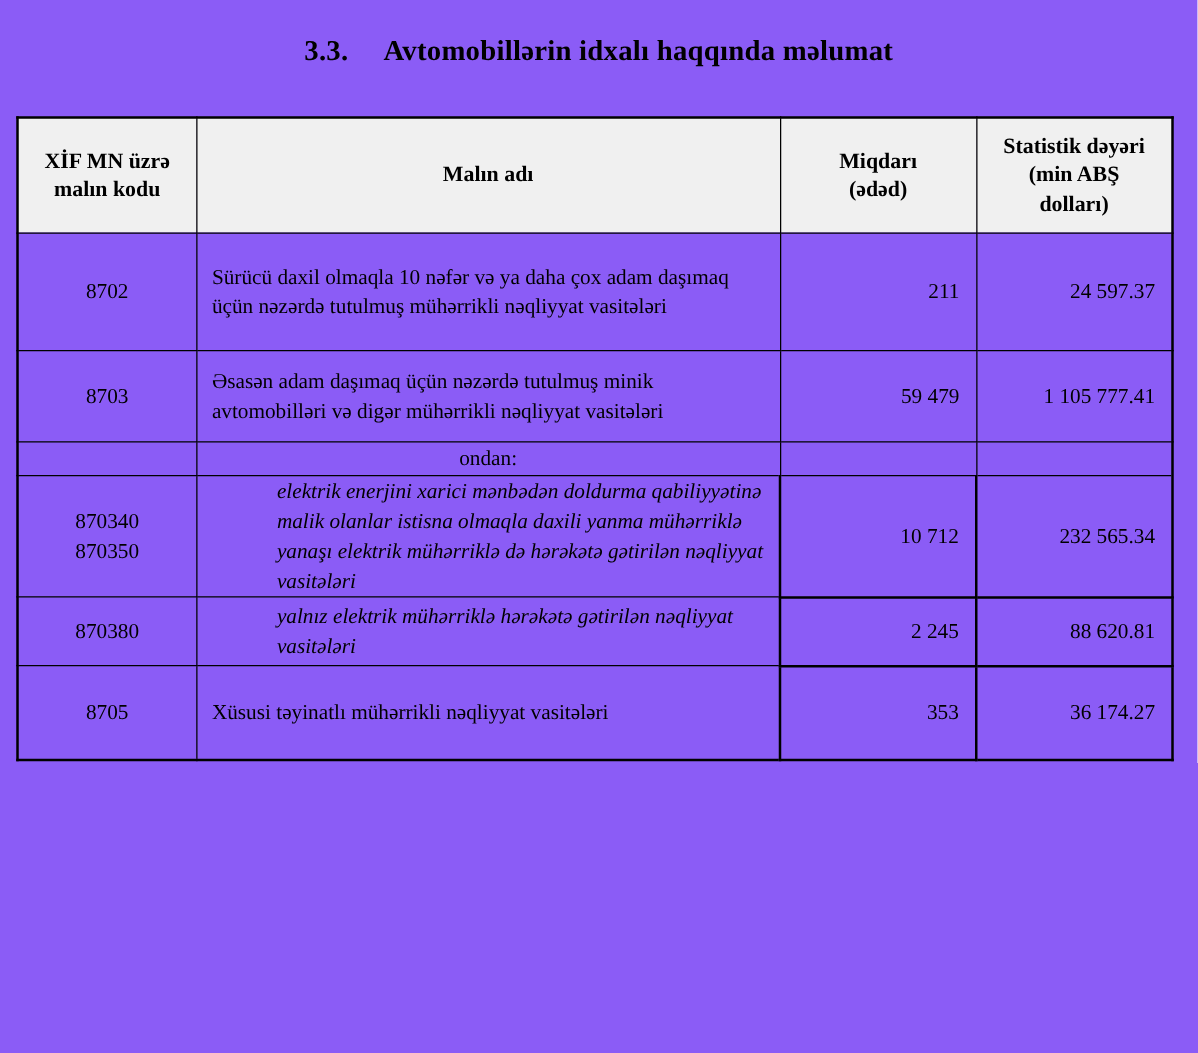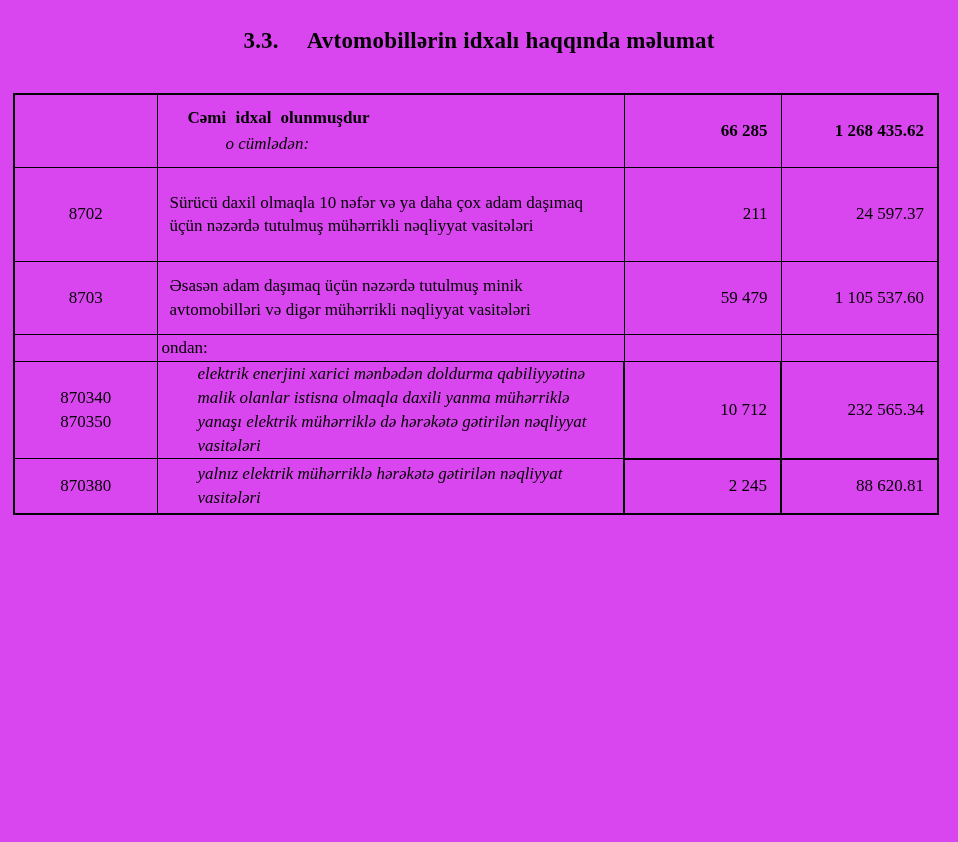--- a/index.html
+++ b/index.html
@@ -3,21 +3,21 @@
 <meta charset="utf-8">
 <style>
   * { margin:0; padding:0; box-sizing:border-box; }
   html,body { background:#ffffff; }
   body {
     width:958px; height:842px;
     font-family:"Liberation Serif", "DejaVu Serif", serif;
     color:#000;
     position:relative;
   }
-  .page { position:relative; width:958px; height:842px; background:#d946ef; }
+  .page { position:relative; width:958px; height:842px; background:#8b5cf6; }
 
   .doc-title {
     position:absolute; top:28px; left:0; width:958px;
     text-align:center; font-weight:bold; font-size:23px;
     letter-spacing:0.2px;
   }
   .doc-title .num { margin-right:28px; }
 
   table.data {
     position:absolute; left:13px; top:93px;
@@ -42,24 +42,24 @@
   td.num  { text-align:right; padding-right:13px; }
 
   tr.total td { font-weight:bold; }
   tr.total td.name { padding-left:30px; }
   tr.total .tline { font-weight:bold; word-spacing:5px; }
   tr.total .sub {
     display:block; font-weight:normal; font-style:italic;
     padding-left:38px; margin-top:2px;
   }
 
-  td.center-name { padding:2px 4px; }
+  td.center-name { text-align:center; padding:2px 4px; }
 
   td.italic-name {
-    font-style:italic; padding-left:40px; padding-right:10px;
+    font-style:italic; padding-left:64px; padding-right:10px;
     text-align:left; line-height:1.42; font-size:17px;
   }
 
   
   td.thick { border-width:2.5px; }
   td.thick-top-thin { border-top-width:1px; }
 
   
   tr.r-total  { height:73px; }
   tr.r-8702   { height:94px;margin-top:12px; }
@@ -82,43 +82,44 @@
 
   <table class="data">
     <colgroup>
         <col class="c1">
         <col class="c2">
         <col class="c3">
         <col class="c4">
       </colgroup>
 
     <tbody>
+        <tr class="hdr">
+      <th>XİF MN üzrə
+malın kodu</th>
+      <th>Malın adı</th>
+      <th>Miqdarı
+(ədəd)</th>
+      <th>Statistik dəyəri
+(min ABŞ
+dolları)</th>
+    </tr>
 
-    <tr class="r-total total">
-      <td class="code"></td>
-      <td class="name">
-        <span class="tline">Cəmi  idxal  olunmuşdur</span>
-        <span class="sub">o cümlədən:</span>
-      </td>
-      <td class="num">66 285</td>
-      <td class="num">1 268 435.62</td>
-    </tr>
 
     <tr class="r-8702">
       <td class="code">8702</td>
       <td class="name">Sürücü daxil olmaqla 10 nəfər və ya daha çox adam daşımaq üçün nəzərdə tutulmuş mühərrikli nəqliyyat vasitələri</td>
       <td class="num">211</td>
       <td class="num">24 597.37</td>
     </tr>
 
     <tr class="r-8703">
       <td class="code">8703</td>
       <td class="name">Əsasən adam daşımaq üçün nəzərdə tutulmuş minik avtomobilləri və digər mühərrikli nəqliyyat vasitələri</td>
       <td class="num">59 479</td>
-      <td class="num">1 105 537.60</td>
+      <td class="num">1 105 777.41</td>
     </tr>
 
     <tr class="r-ondan">
       <td class="code"></td>
       <td class="center-name">ondan:</td>
       <td class="num"></td>
       <td class="num"></td>
     </tr>
 
     <tr class="r-870340">
@@ -131,16 +132,22 @@
 
 
     <tr class="r-870380">
       <td class="code">870380</td>
       <td class="italic-name">yalnız elektrik mühərriklə hərəkətə gətirilən nəqliyyat vasitələri</td>
       <td class="num thick">2 245</td>
       <td class="num thick">88 620.81</td>
     </tr>
 
 
+    <tr class="r-8705">
+      <td class="code">8705</td>
+      <td class="name">Xüsusi təyinatlı mühərrikli nəqliyyat vasitələri</td>
+      <td class="num thick">353</td>
+      <td class="num thick">36 174.27</td>
+    </tr>
 
   </tbody>
     </table>
 </div>
 
 </body></html>

